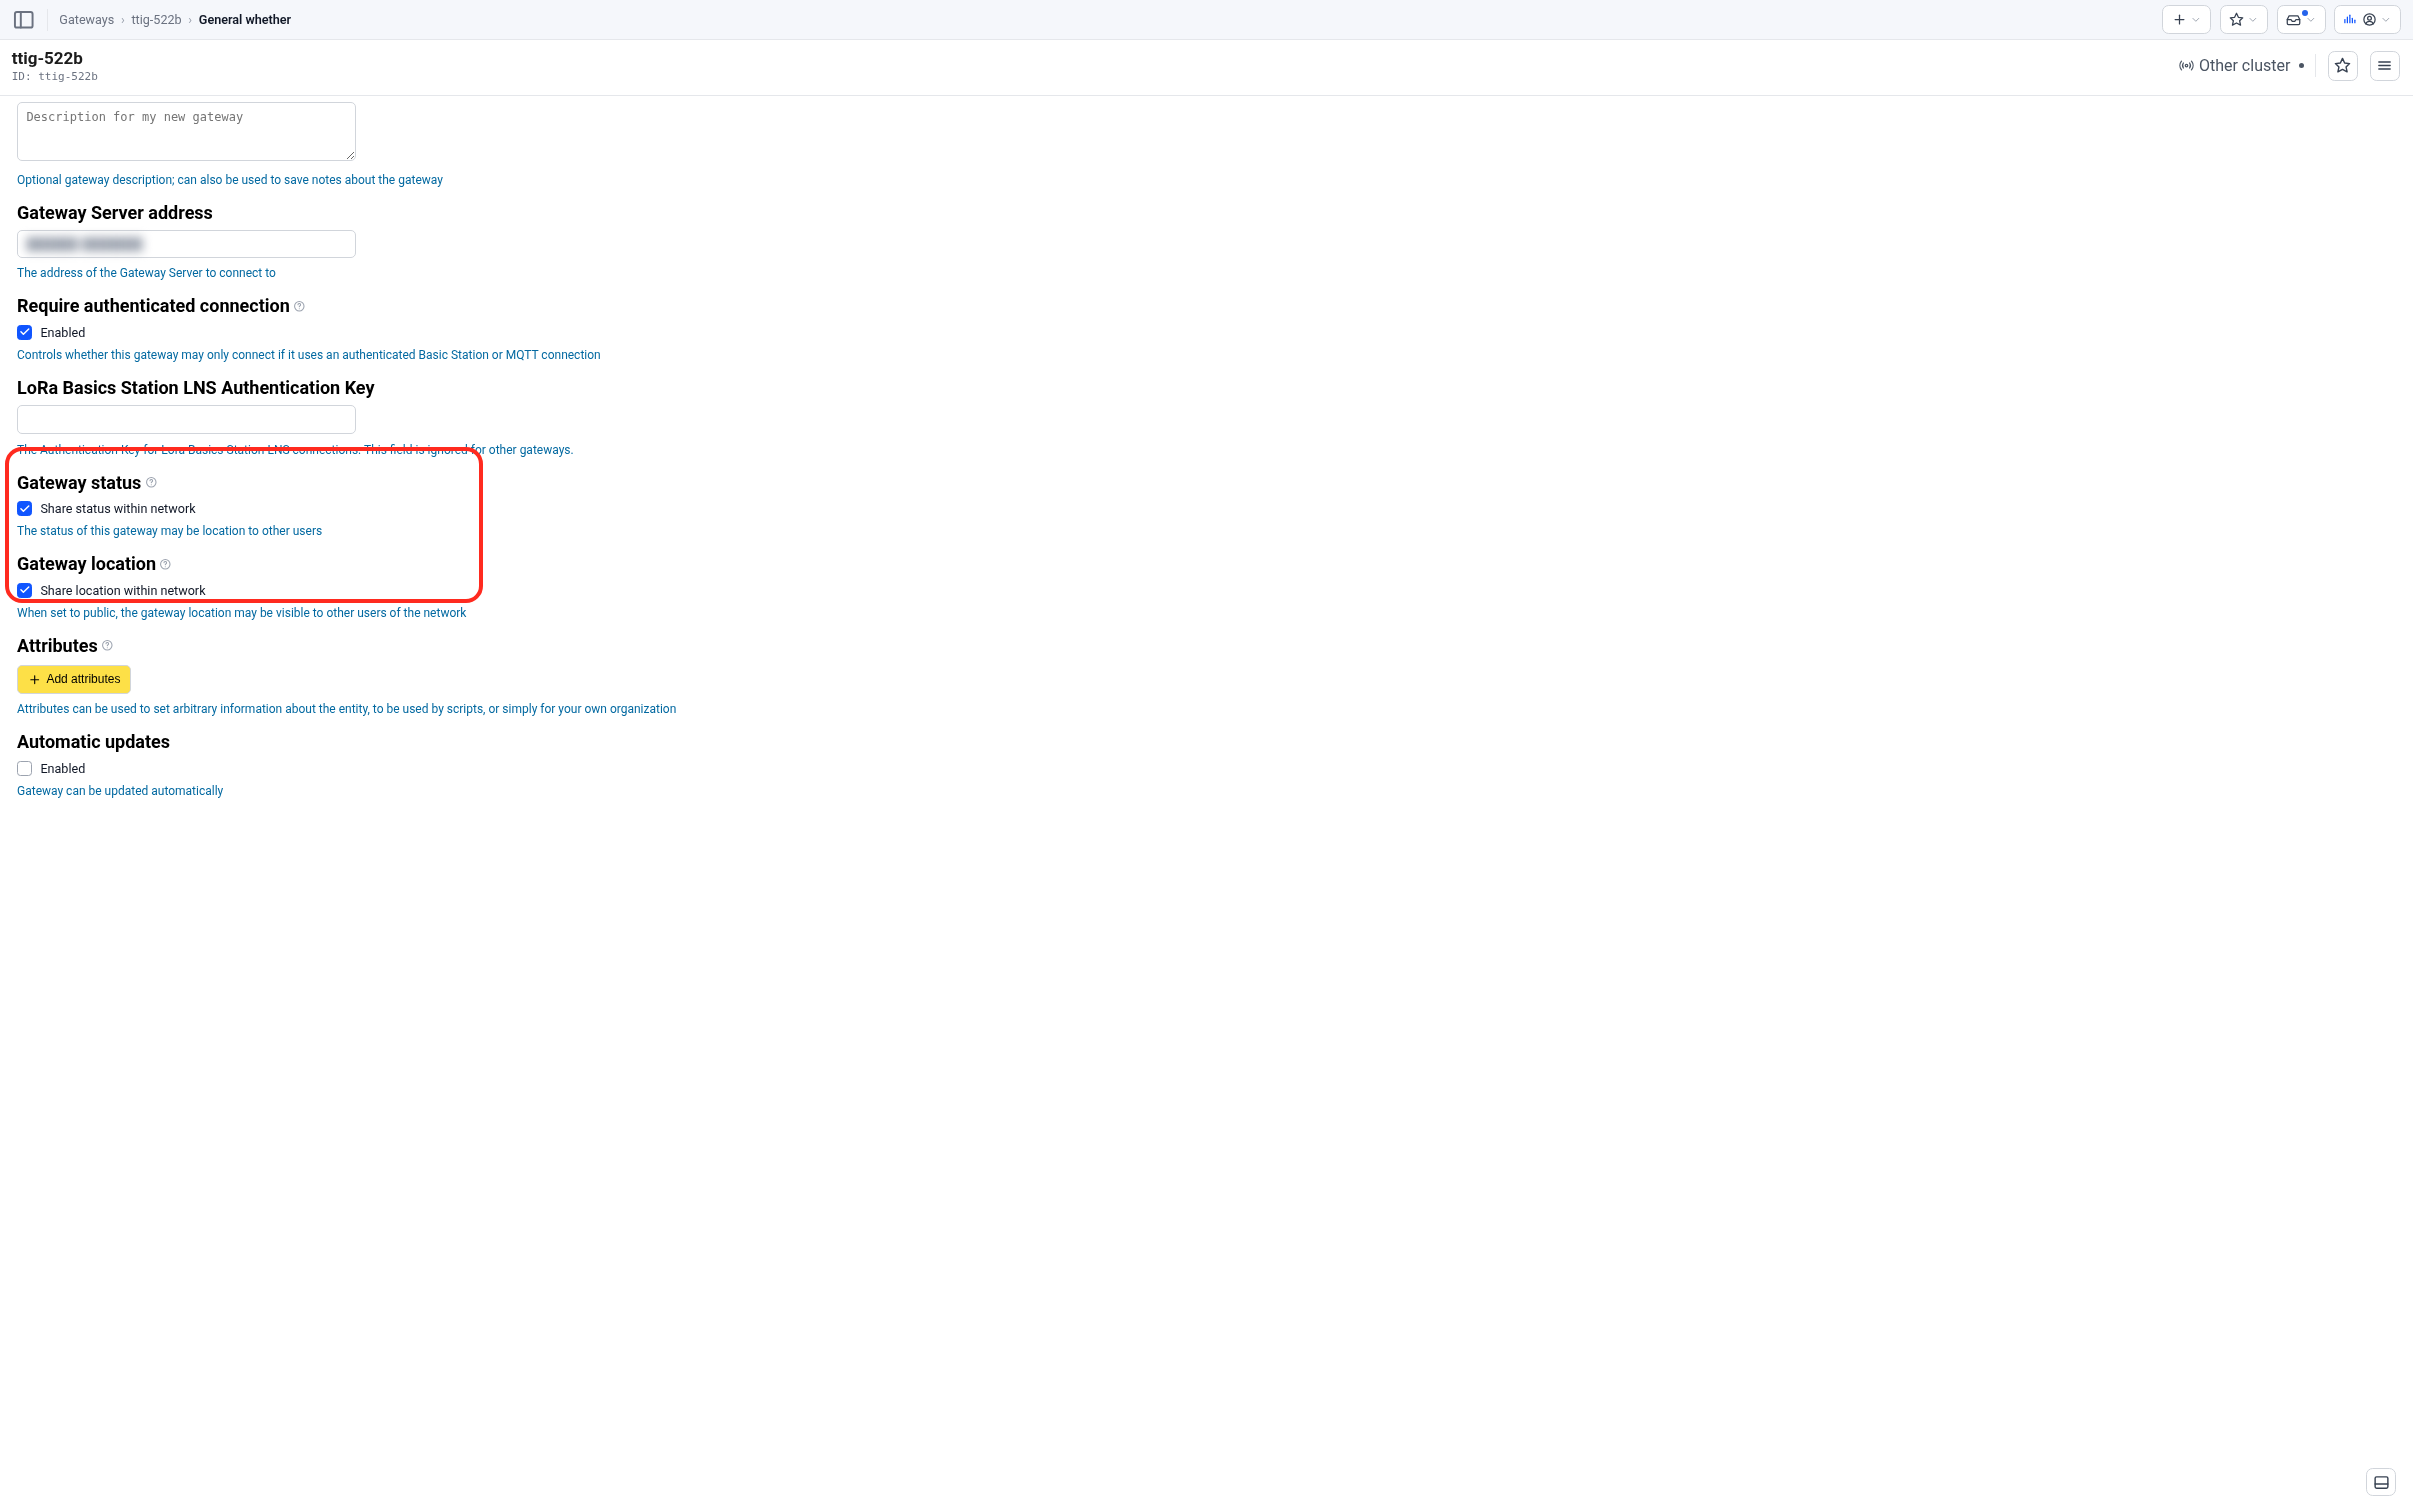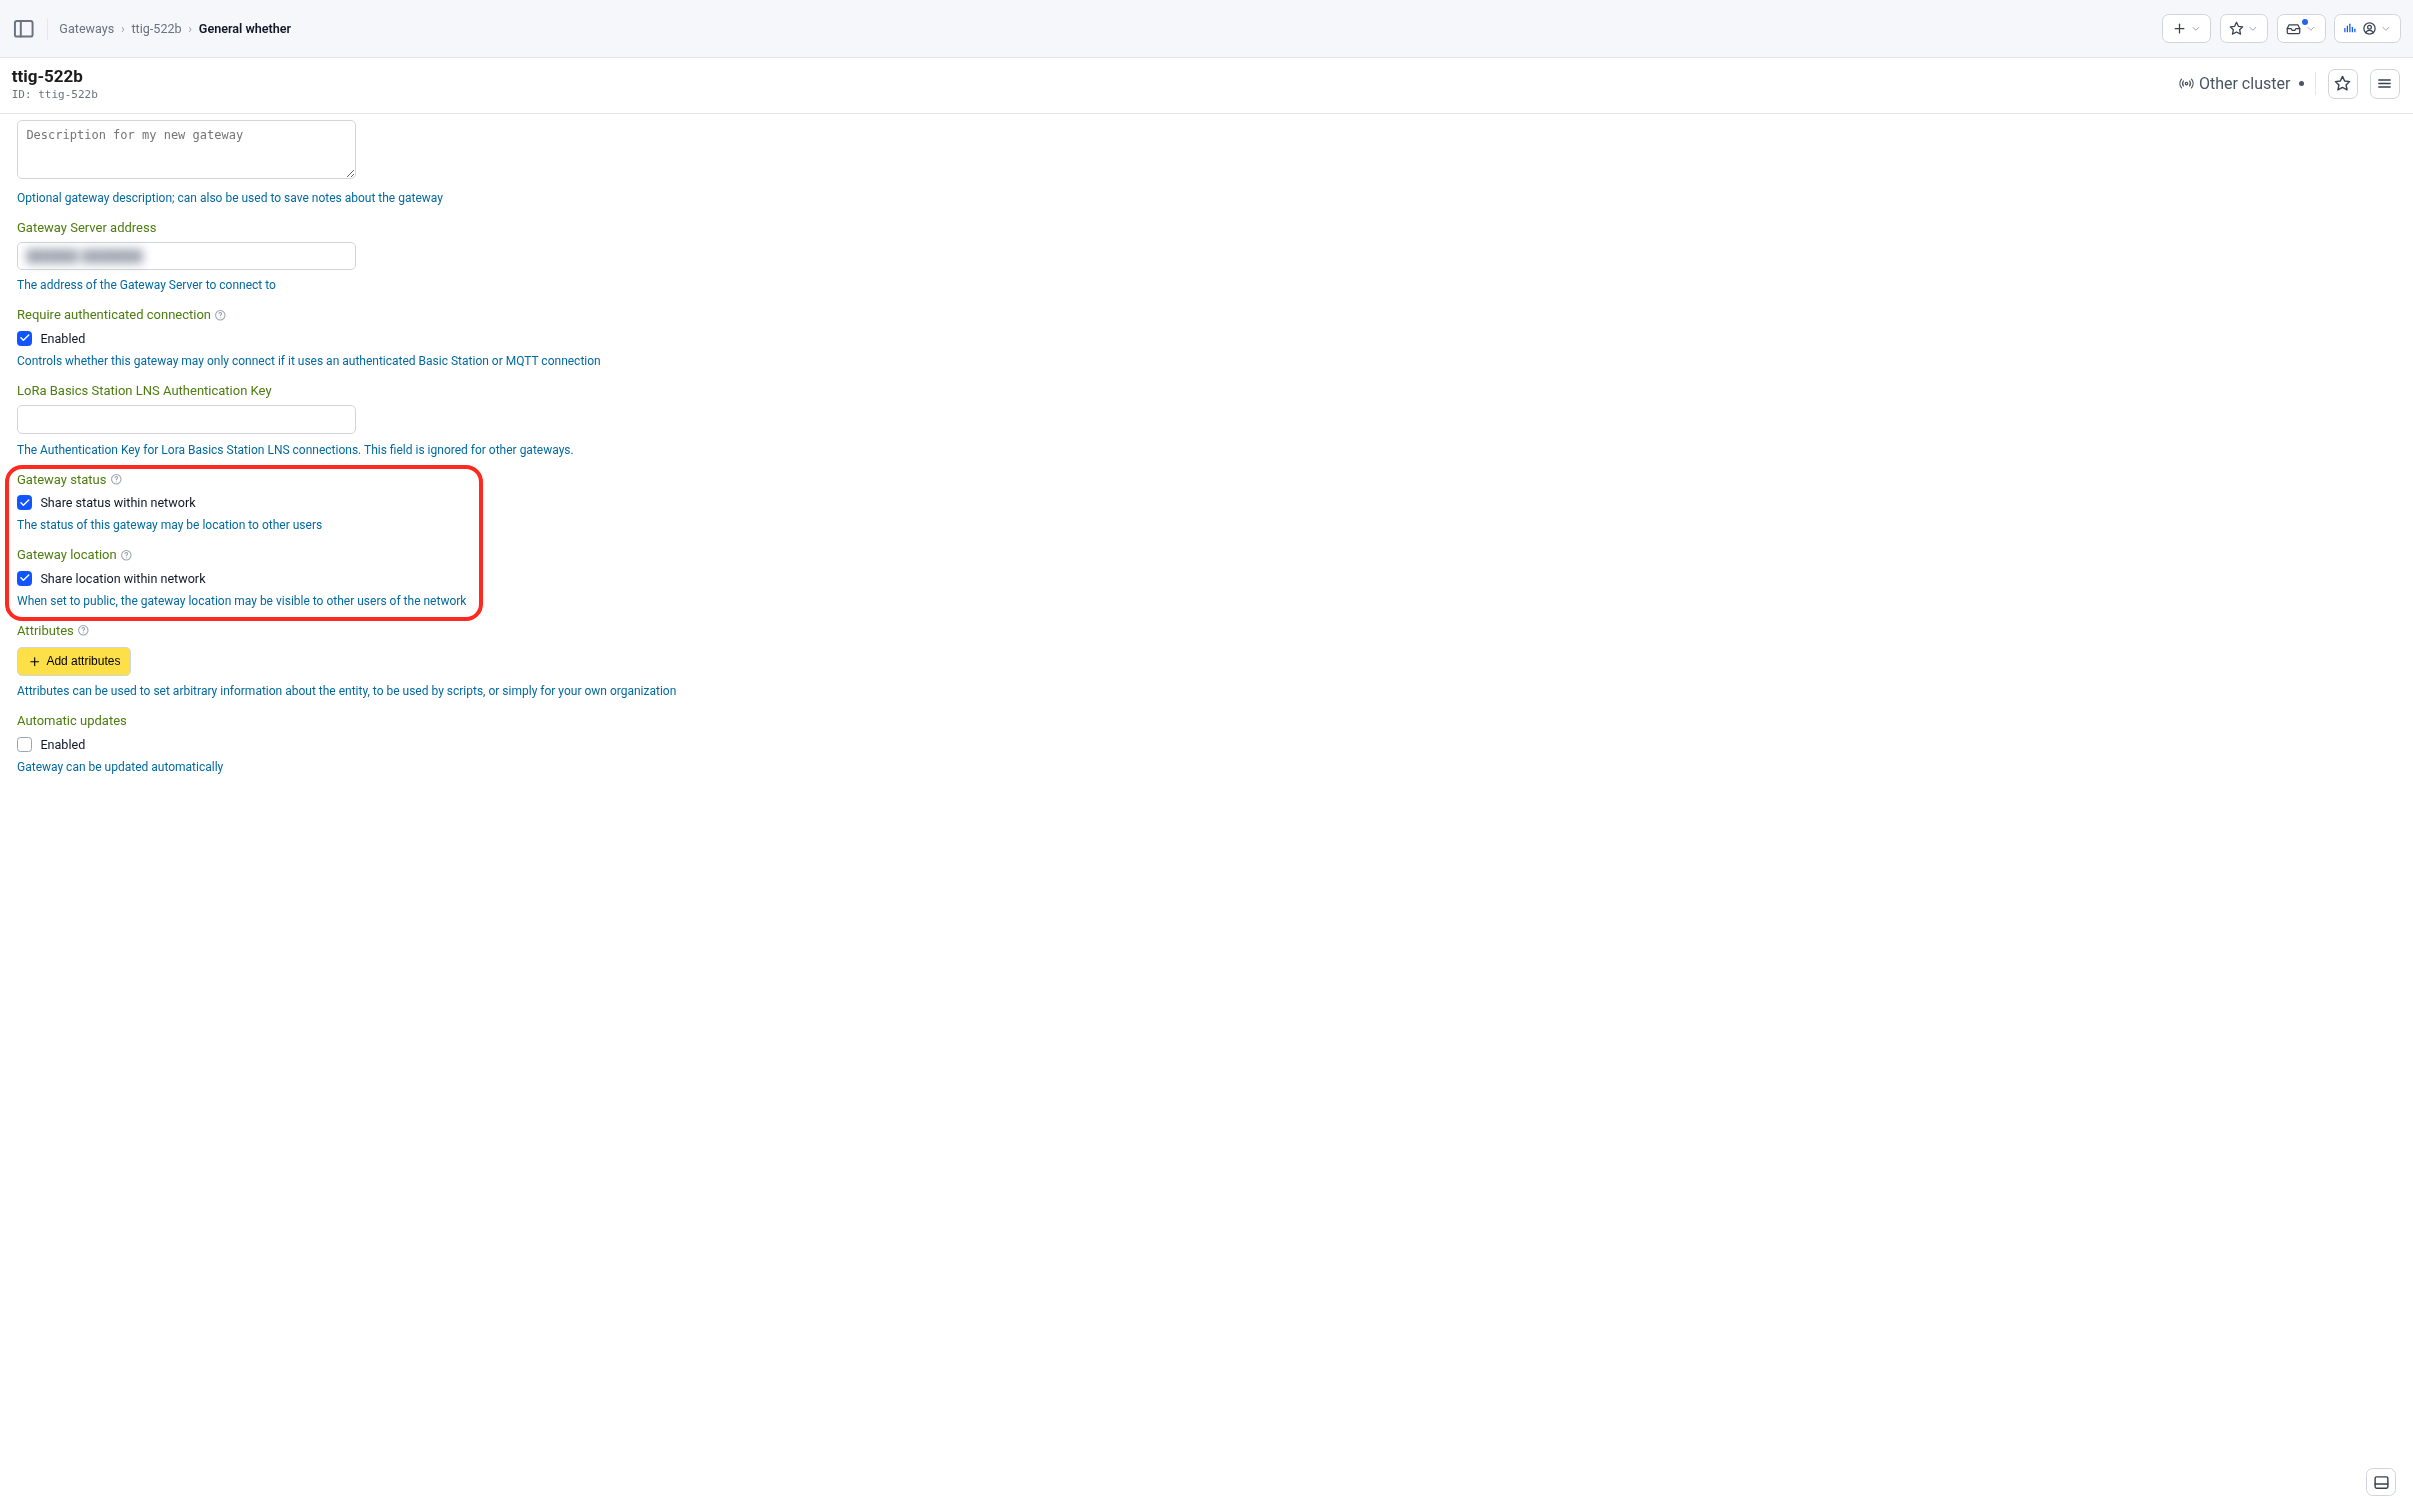--- a/index.html
+++ b/index.html
@@ -10,21 +10,21 @@
       background: #fff;
     }
     
     .topbar {
       display: flex;
       align-items: center;
       justify-content: space-between;
       padding: 6.7px 11.7px;
       background: #f5f7fb;
       border-bottom: 0.8px solid #e5e7eb;
-      height: 58px;
+      height: 40px;
     }
     .topbar-left { display: flex; align-items: center; gap: 11.7px; }
     .sidebar-toggle {
       width: 23.5px; height: 23.5px; display: flex; align-items: center; justify-content: center;
       color: #6b7280; cursor: pointer; border-radius: 5px;
     }
     .divider-v { width: 0.8px; height: 22px; background: #e5e7eb; }
     .breadcrumb { display: flex; align-items: center; gap: 6.7px; font-size: 12.6px; }
     .breadcrumb a { color: #6b7280; text-decoration: none; }
     .breadcrumb .chev { color: #9ca3af; }
@@ -59,21 +59,21 @@
     .cluster-ind .dot { width: 5px; height: 5px; background: #4b5563; border-radius: 50%; margin-left: 3.4px; }
     .sq-btn {
       width: 30px; height: 30px; border: 0.8px solid #d1d5db; border-radius: 6.7px;
       display: flex; align-items: center; justify-content: center; cursor: pointer; background: #fff;
     }
     .sq-btn svg { width: 17px; height: 17px; color: #374151; }
     .sep-v { width: 0.8px; height: 23.5px; background: #e5e7eb; }
     
     .content { padding: 0 17px 67px 17px; position: relative; }
     .field { margin-top: 15px; }
-    .field-label { font-weight: 400; font-size: 13px; color: #4d7c0f; display: flex; align-items: center; gap: 3.4px; }
+    .field-label { font-weight: 700; font-size: 18px; color: #000000; display: flex; align-items: center; gap: 3.4px; }
     .help-ic { width: 12.6px; height: 12.6px; color: #9ca3af; }
     .text-input, .textarea {
       width: 339px; max-width: 100%;
       border: 0.8px solid #d1d5db; border-radius: 5px;
       padding: 6.7px 8.4px; font-size: 11.7px; font-family: inherit;
       color: #111827; background: #fff;
       margin-top: 6.7px;
     }
     .hint { color: #0369a1; font-size: 12px; margin-top: 8.4px; }
     .checkbox-row { display: flex; align-items: center; gap: 8.4px; margin-top: 8.4px; cursor: pointer; }

